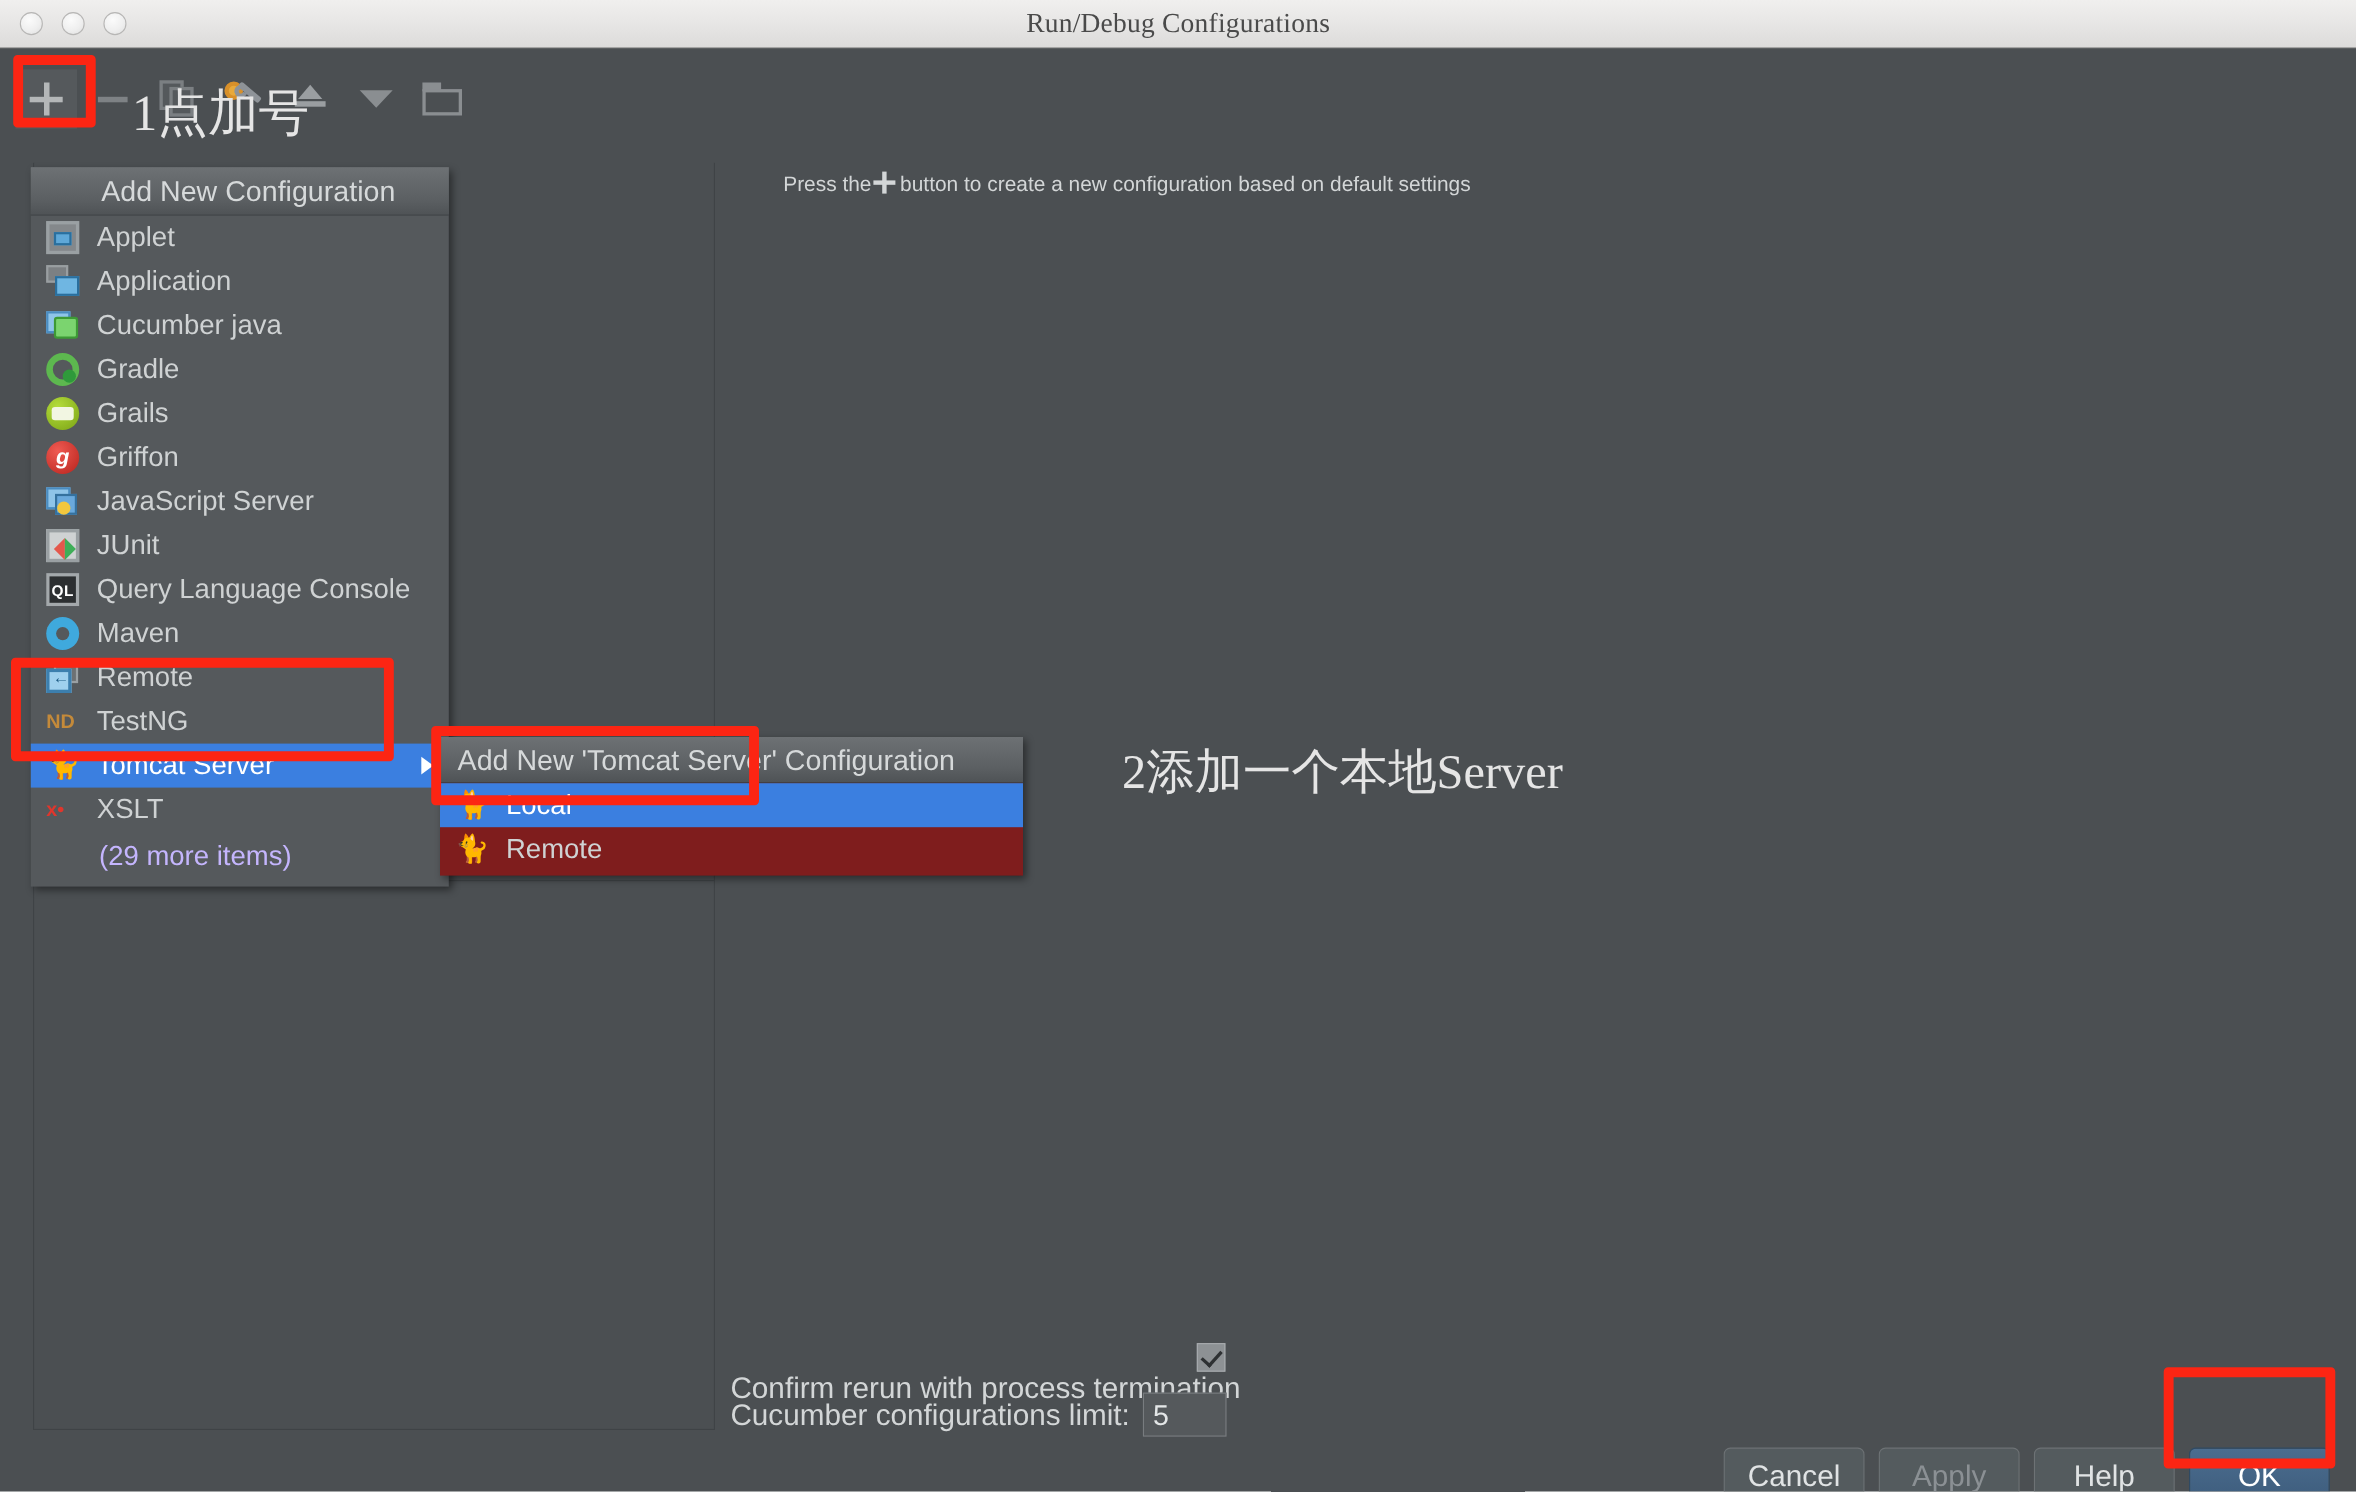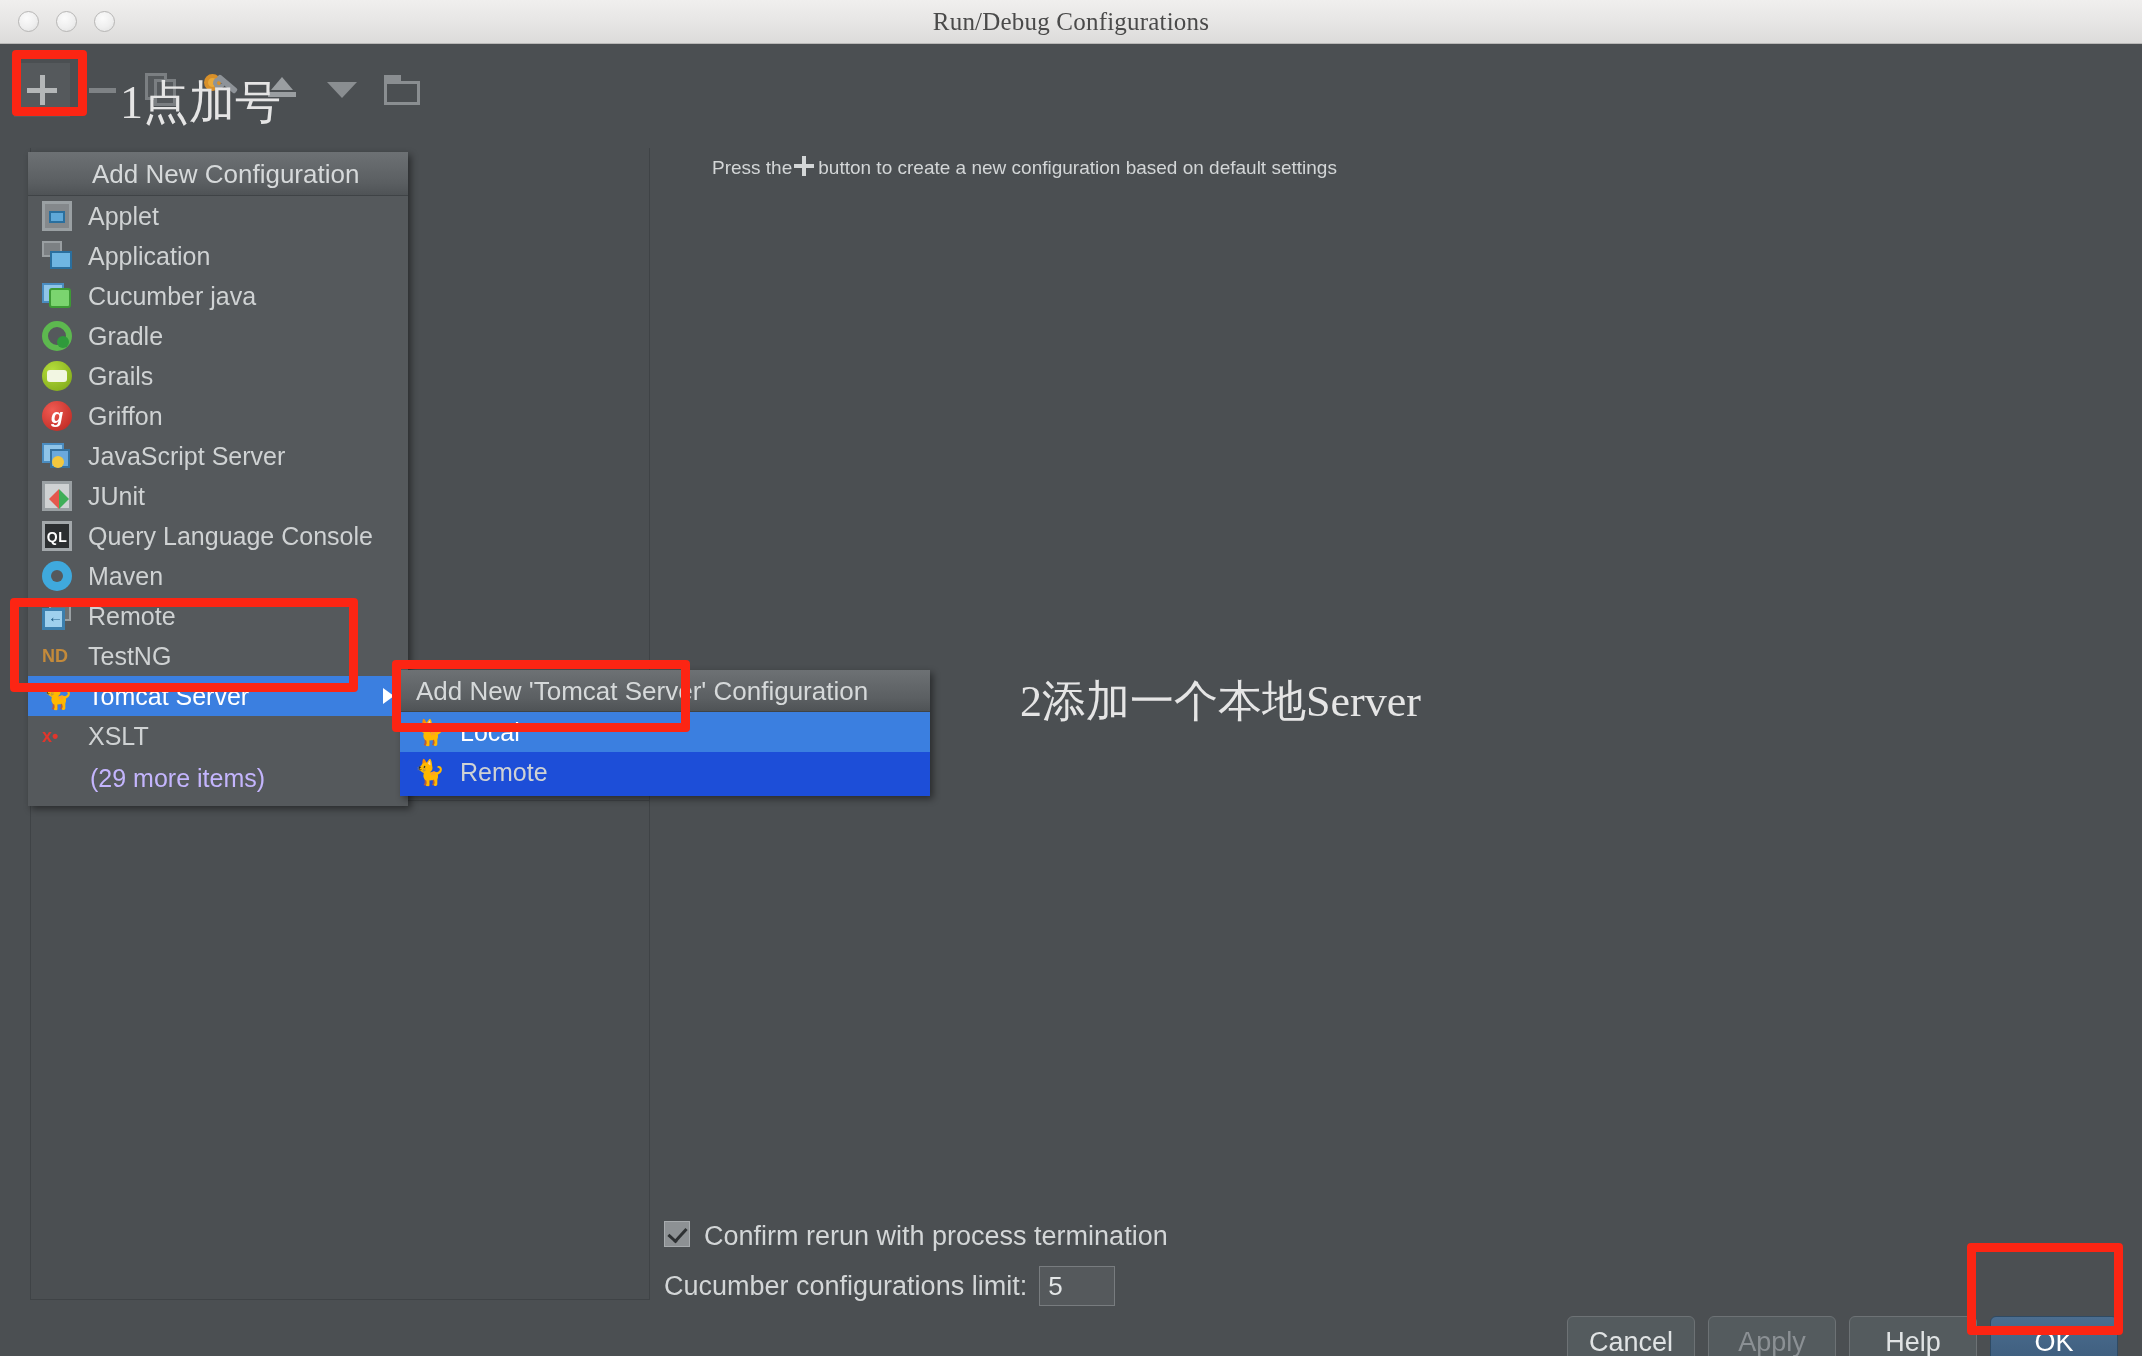--- a/index.html
+++ b/index.html
@@ -273,21 +273,21 @@
   .ic-testng { background:transparent; color:#c48a3a; font-size:18px; font-weight:bold; line-height:30px;}
   .ic-xslt { color:#e0362c; font-size:18px; font-weight:bold; line-height:30px;}
   .ic-tomcat { font-size:25px; line-height:30px; color:#e8c42a; }
 
   
   .submenu {
     position: absolute;
     left: 400px;
     top: 626px;
     width: 530px;
-    background: #1d4ed8;
+    background: #7f1d1d;
     box-shadow: 3px 3px 7px rgba(0,0,0,0.45);
     padding-bottom: 4px;
   }
   .submenu-header {
     height: 42px;
     line-height: 42px;
     padding-left: 16px;
     font-size: 26px;
     color: #d6d9da;
     background: linear-gradient(to bottom, #6d7174 0%, #5b5f62 70%, #4f5356 100%);
@@ -341,24 +341,25 @@
     content: ""; position: absolute; background: #d3d6d7;
   }
   .plus-inline::before { left: 0; top: 8px; width: 20px; height: 4px; }
   .plus-inline::after  { top: 0; left: 8px; width: 4px; height: 20px; }
 
   .confirm-row {
     position: absolute;
     left: 664px;
     top: 1177px;
     display: flex;
-    align-items: flex-start;
+    align-items: flex-end;
     font-size: 27px;
     color: #d3d6d7;
     white-space: nowrap;
+    flex-direction: column;
   }
   .chk {
     width: 26px; height: 26px;
     background: #8d9194;
     border: 1px solid #a7abae;
     box-sizing: border-box;
     margin-right: 14px;
     position: relative;
   }
   .chk::after {

